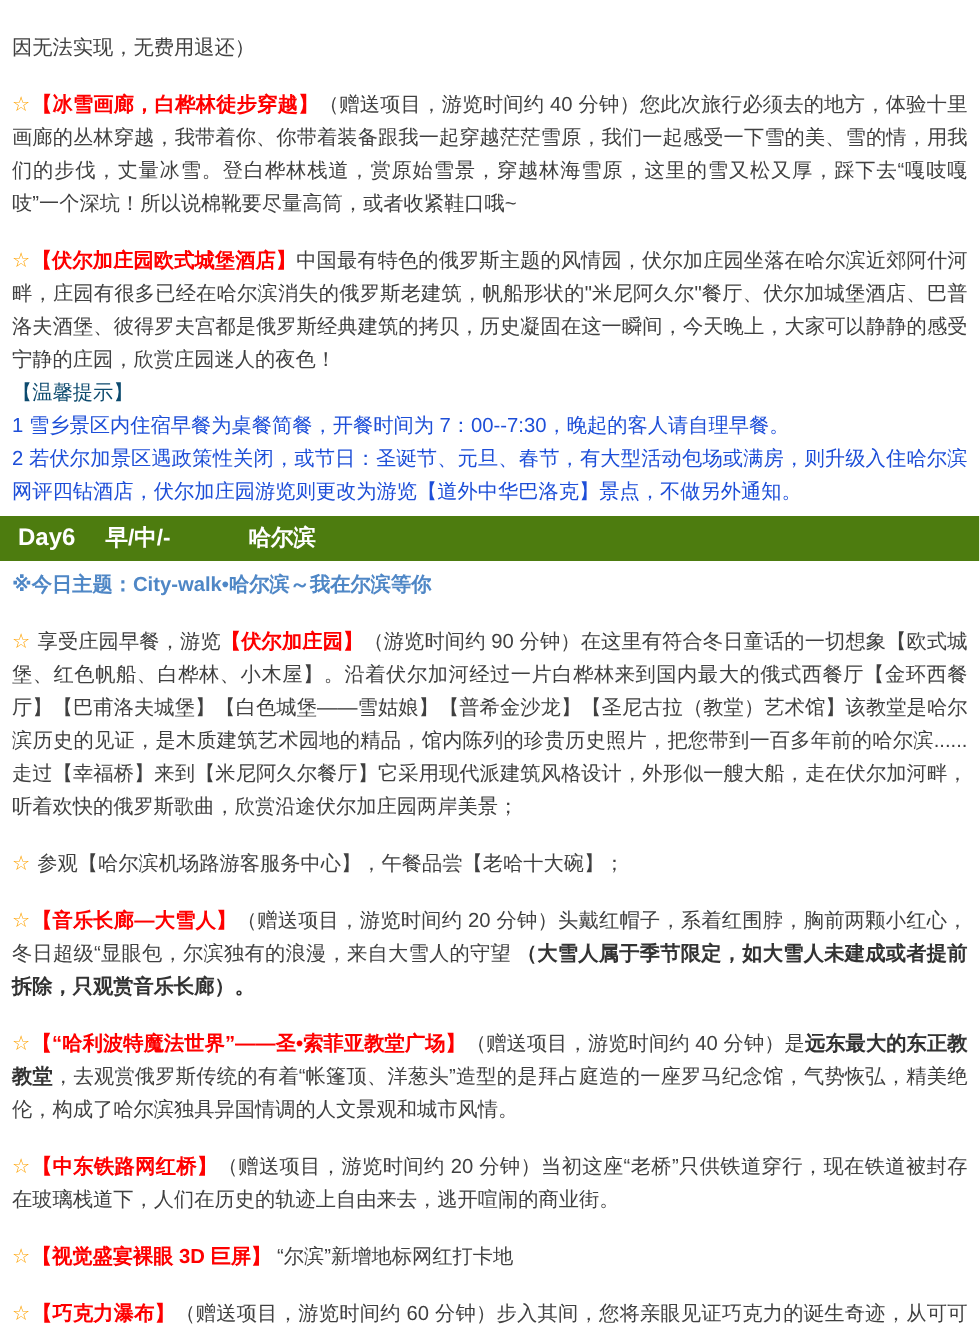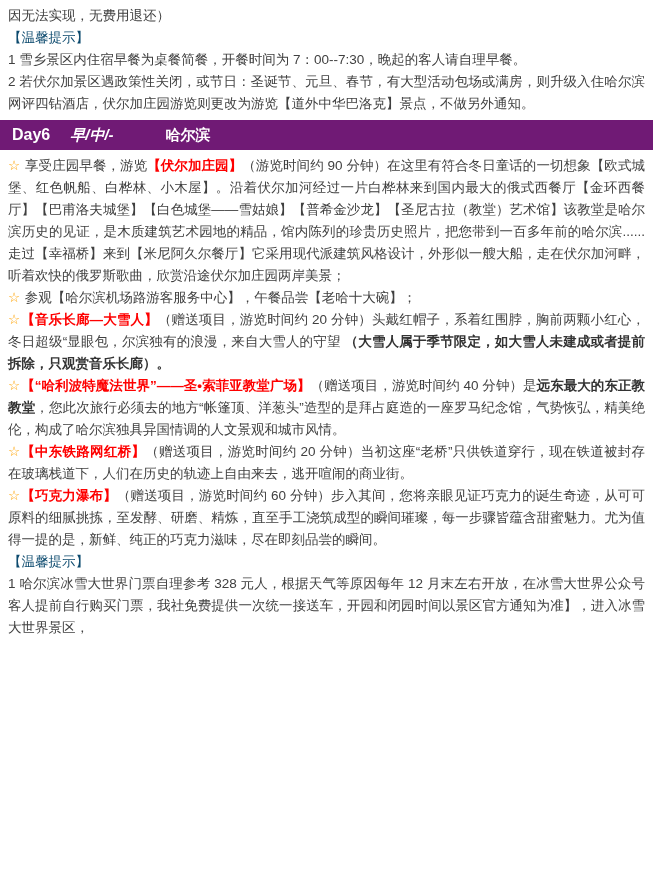--- a/index.html
+++ b/index.html
@@ -2,53 +2,57 @@
 <html><head>
 <meta charset="utf-8">
 <style>
   html,body{margin:0;padding:0;background:#ffffff;}
   .page{
     width:653px;height:890px;overflow:hidden;box-sizing:border-box;
     background:#ffffff;padding:5px 8px 0 8px;
     font-family:"Liberation Sans","DejaVu Sans",sans-serif;
     font-size:13.5px;line-height:22px;color:#404040;
   }
-  .para{text-align:justify;}
+  .para{text-align:justify;margin-top:16px;}
   .seg-star{color:#ffa200;padding-right:1px;}
   .seg-red{color:#fe0000;font-weight:bold;}
   .seg-bold{color:#333333;font-weight:bold;}
   .seg-normal{color:#404040;}
   .tips-title{color:#0c4a6e;}
-  .tip{color:#404040;text-align:justify;}
+  .tip{color:#1d4ed8;text-align:justify;}
   .theme{color:#4f87c6;font-weight:bold;}
   .day-bar{
-    background:#701a75;color:#ffffff;font-weight:bold;font-size:15px;
+    background:#4d7c0f;color:#ffffff;font-weight:bold;font-size:15px;
     display:flex;align-items:center;height:30px;
     margin:5px -8px 5px -8px;padding:0 24px 0 12px;
   }
   .day-bar .day{margin-right:20px;font-size:16px;}
   .day-bar .title{flex:1;}
-  .day-bar .meals{margin-right:52px;font-style:italic;}
+  .day-bar .meals{margin-right:52px;}
 </style>
 </head>
 <body>
 
 <div class="page">
   <div id="sections-root">
       <div class="para"><span class="seg-normal">因无法实现，无费用退还）</span></div>
+      <div class="para"><span class="seg-star">☆</span><span class="seg-red">【冰雪画廊，白桦林徒步穿越】</span><span class="seg-normal">（赠送项目，游览时间约 40 分钟）您此次旅行必须去的地方，体验十里画廊的丛林穿越，我带着你、你带着装备跟我一起穿越茫茫雪原，我们一起感受一下雪的美、雪的情，用我们的步伐，丈量冰雪。登白桦林栈道，赏原始雪景，穿越林海雪原，这里的雪又松又厚，踩下去“嘎吱嘎吱”一个深坑！所以说棉靴要尽量高筒，或者收紧鞋口哦~</span></div>
+      <div class="para"><span class="seg-star">☆</span><span class="seg-red">【伏尔加庄园欧式城堡酒店】</span><span class="seg-normal">中国最有特色的俄罗斯主题的风情园，伏尔加庄园坐落在哈尔滨近郊阿什河畔，庄园有很多已经在哈尔滨消失的俄罗斯老建筑，帆船形状的"米尼阿久尔"餐厅、伏尔加城堡酒店、巴普洛夫酒堡、彼得罗夫宫都是俄罗斯经典建筑的拷贝，历史凝固在这一瞬间，今天晚上，大家可以静静的感受宁静的庄园，欣赏庄园迷人的夜色！</span></div>
       <div class="tips-title">【温馨提示】</div>
       <div class="tip">1 雪乡景区内住宿早餐为桌餐简餐，开餐时间为 7：00--7:30，晚起的客人请自理早餐。</div>
       <div class="tip">2 若伏尔加景区遇政策性关闭，或节日：圣诞节、元旦、春节，有大型活动包场或满房，则升级入住哈尔滨网评四钻酒店，伏尔加庄园游览则更改为游览【道外中华巴洛克】景点，不做另外通知。</div>
       <div class="day-bar">
         <span class="day">Day6</span>
         <span class="meals">早/中/-</span>
         <span class="city">哈尔滨</span>
       </div>
+      <div class="theme">※今日主题：City-walk•哈尔滨～我在尔滨等你</div>
       <div class="para"><span class="seg-star">☆</span><span class="seg-normal"> 享受庄园早餐，游览</span><span class="seg-red">【伏尔加庄园】</span><span class="seg-normal">（游览时间约 90 分钟）在这里有符合冬日童话的一切想象【欧式城堡、红色帆船、白桦林、小木屋】。沿着伏尔加河经过一片白桦林来到国内最大的俄式西餐厅【金环西餐厅】【巴甫洛夫城堡】【白色城堡——雪姑娘】【普希金沙龙】【圣尼古拉（教堂）艺术馆】该教堂是哈尔滨历史的见证，是木质建筑艺术园地的精品，馆内陈列的珍贵历史照片，把您带到一百多年前的哈尔滨......走过【幸福桥】来到【米尼阿久尔餐厅】它采用现代派建筑风格设计，外形似一艘大船，走在伏尔加河畔，听着欢快的俄罗斯歌曲，欣赏沿途伏尔加庄园两岸美景；</span></div>
       <div class="para"><span class="seg-star">☆</span><span class="seg-normal"> 参观【哈尔滨机场路游客服务中心】，午餐品尝【老哈十大碗】；</span></div>
       <div class="para"><span class="seg-star">☆</span><span class="seg-red">【音乐长廊—大雪人】</span><span class="seg-normal">（赠送项目，游览时间约 20 分钟）头戴红帽子，系着红围脖，胸前两颗小红心，冬日超级“显眼包，尔滨独有的浪漫，来自大雪人的守望 </span><span class="seg-bold">（大雪人属于季节限定，如大雪人未建成或者提前拆除，只观赏音乐长廊）。</span></div>
-      <div class="para"><span class="seg-star">☆</span><span class="seg-red">【“哈利波特魔法世界”——圣•索菲亚教堂广场】</span><span class="seg-normal">（赠送项目，游览时间约 40 分钟）是</span><span class="seg-bold">远东最大的东正教教堂</span><span class="seg-normal">，您此次旅行必须去的地方“帐篷顶、洋葱头”造型的是拜占庭造的一座罗马纪念馆，气势恢弘，精美绝伦，构成了哈尔滨独具异国情调的人文景观和城市风情。</span></div>
+      <div class="para"><span class="seg-star">☆</span><span class="seg-red">【“哈利波特魔法世界”——圣•索菲亚教堂广场】</span><span class="seg-normal">（赠送项目，游览时间约 40 分钟）是</span><span class="seg-bold">远东最大的东正教教堂</span><span class="seg-normal">，去观赏俄罗斯传统的有着“帐篷顶、洋葱头”造型的是拜占庭造的一座罗马纪念馆，气势恢弘，精美绝伦，构成了哈尔滨独具异国情调的人文景观和城市风情。</span></div>
       <div class="para"><span class="seg-star">☆</span><span class="seg-red">【中东铁路网红桥】</span><span class="seg-normal">（赠送项目，游览时间约 20 分钟）当初这座“老桥”只供铁道穿行，现在铁道被封存在玻璃栈道下，人们在历史的轨迹上自由来去，逃开喧闹的商业街。</span></div>
+      <div class="para"><span class="seg-star">☆</span><span class="seg-red">【视觉盛宴裸眼 3D 巨屏】</span><span class="seg-normal"> “尔滨”新增地标网红打卡地</span></div>
       <div class="para"><span class="seg-star">☆</span><span class="seg-red">【巧克力瀑布】</span><span class="seg-normal">（赠送项目，游览时间约 60 分钟）步入其间，您将亲眼见证巧克力的诞生奇迹，从可可原料的细腻挑拣，至发酵、研磨、精炼，直至手工浇筑成型的瞬间璀璨，每一步骤皆蕴含甜蜜魅力。尤为值得一提的是，新鲜、纯正的巧克力滋味，尽在即刻品尝的瞬间。</span></div>
       <div class="tips-title">【温馨提示】</div>
       <div class="tip">1 哈尔滨冰雪大世界门票自理参考 328 元人，根据天气等原因每年 12 月末左右开放，在冰雪大世界公众号客人提前自行购买门票，我社免费提供一次统一接送车，开园和闭园时间以景区官方通知为准】，进入冰雪大世界景区，</div>
     </div>
 </div>
 
 </body></html>

